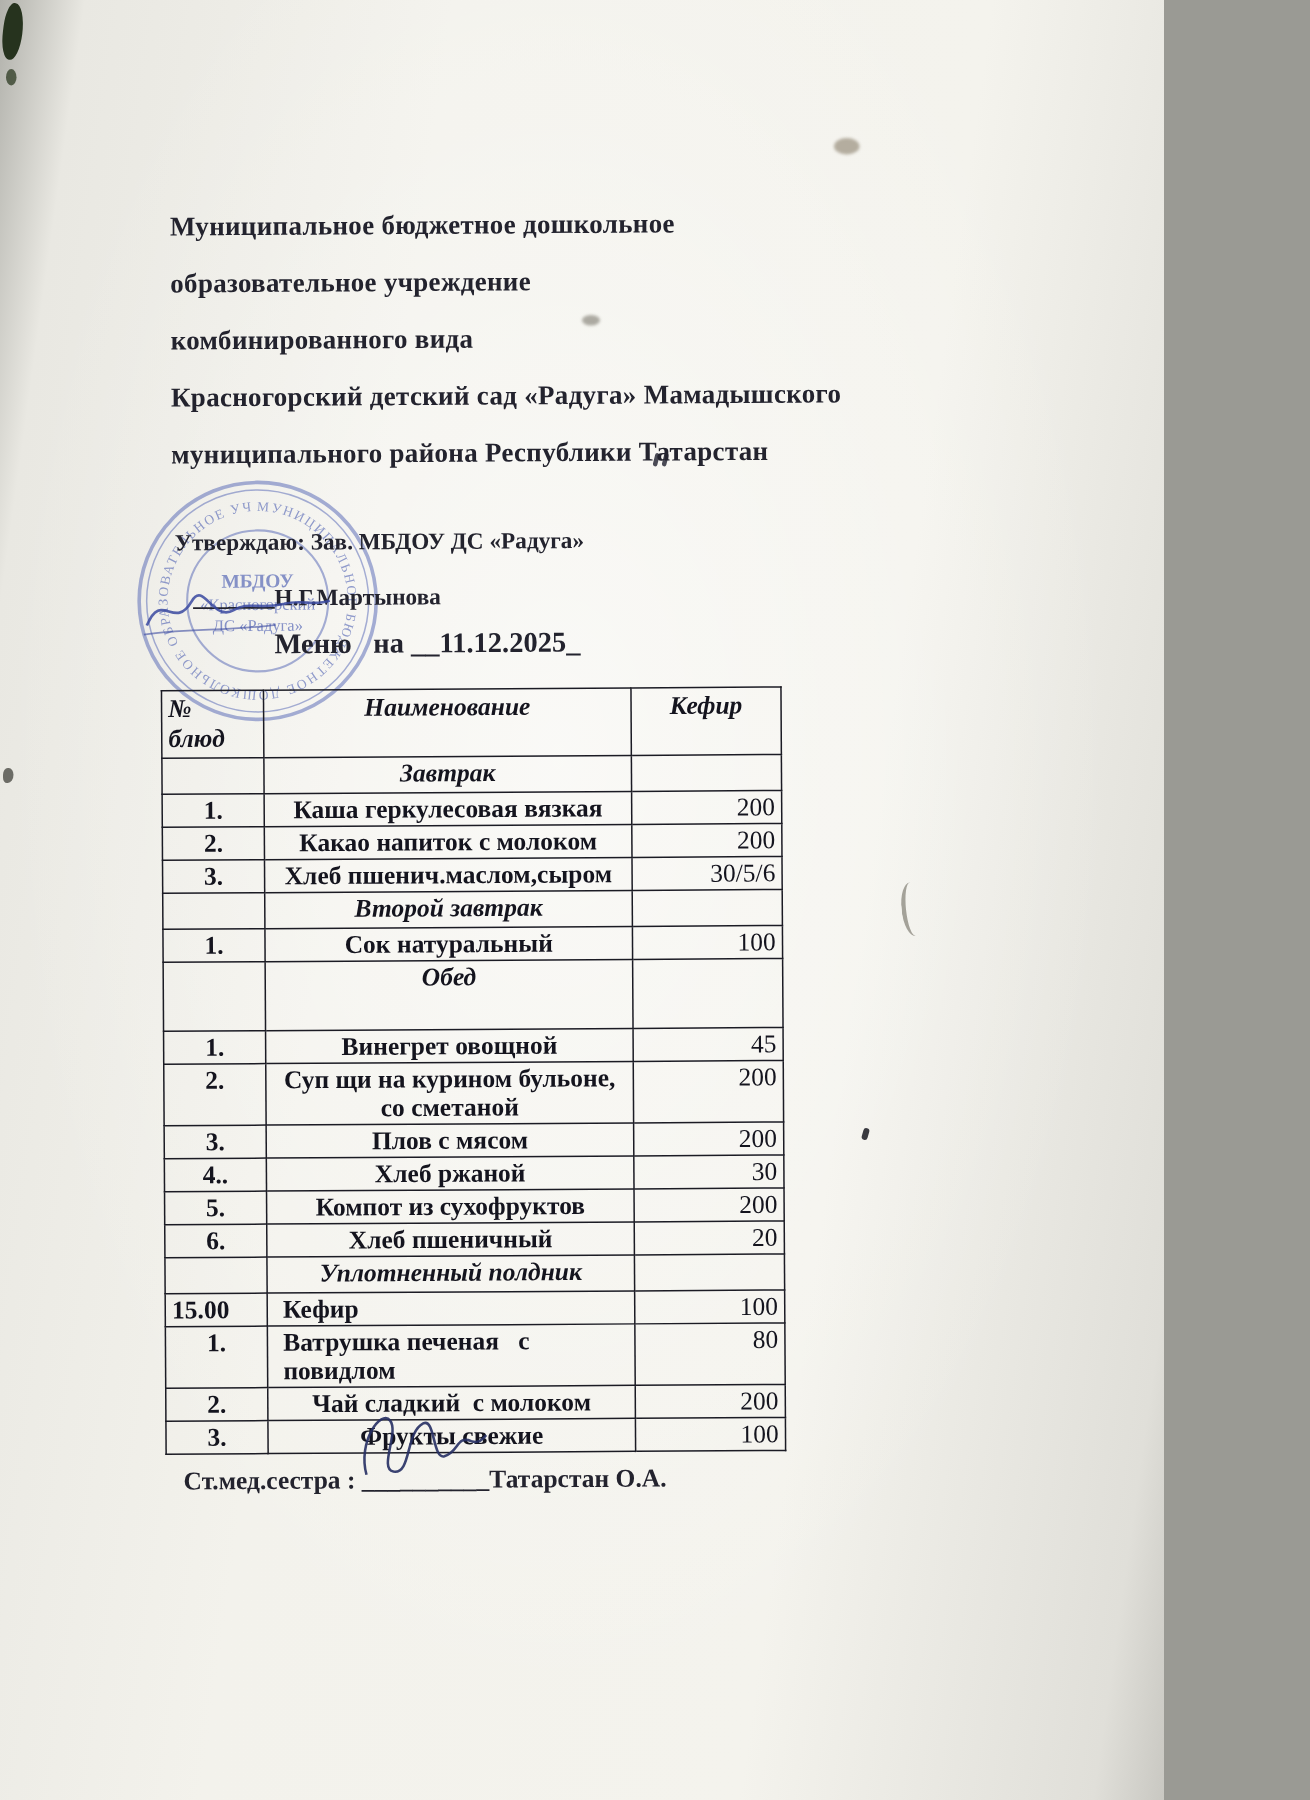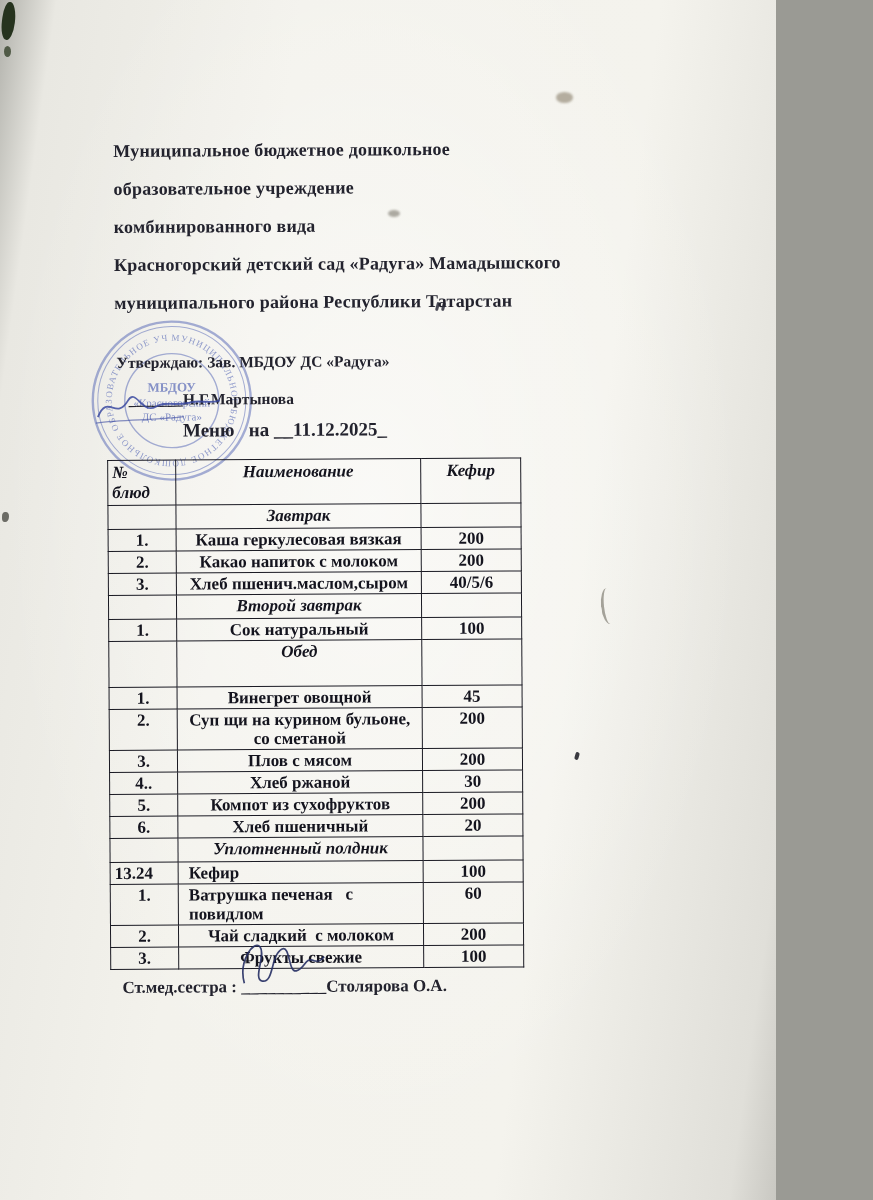--- a/index.html
+++ b/index.html
@@ -32,21 +32,21 @@
   .menu th, .menu td { border:1.6px solid #1b1b24; }
   .menu thead th { font-style:italic; vertical-align:top; padding:2px 4px; height:40px; }
   th.c-num { width:68px; text-align:left; white-space:pre-line; font-weight:600; }
   th.c-name { width:245px; text-align:center; font-weight:700; }
   th.c-out { width:100px; text-align:center; font-weight:700; }
   .menu tbody td { padding:1px 4px; height:21px; vertical-align:top; line-height:19px; }
   td.num { text-align:center; }
   td.num.left { text-align:left; padding-left:4px; }
   td.name { text-align:center; white-space:pre-wrap; }
   td.name.left { text-align:left; padding-left:10px; }
-  td.out { text-align:center; font-weight:700; }
+  td.out { text-align:right; font-weight:400; }
   tr.section td.name { font-style:italic; font-weight:700; }
   tr.section td { height:24px; }
   tr.tall td { height:46px; }
 
   
   .footer-sig { position:absolute; left:120px; top:976px; font-size:17px; font-weight:600; white-space:pre; }
 
   
   .art { position:absolute; pointer-events:none; }
   .corner-mark { left:2px; top:2px; width:13px; height:38px; background:#26331e; border-radius:45% 55% 50% 50%; transform:rotate(7deg); }
@@ -134,21 +134,21 @@
             <td class="out">200</td>
           </tr>
           <tr>
             <td class="num">2.</td>
             <td class="name">Какао напиток с молоком</td>
             <td class="out">200</td>
           </tr>
           <tr>
             <td class="num">3.</td>
             <td class="name">Хлеб пшенич.маслом,сыром</td>
-            <td class="out">40/5/6</td>
+            <td class="out">30/5/6</td>
           </tr>
           <tr class="section">
             <td class="num"></td>
             <td class="name">Второй завтрак</td>
             <td class="out"></td>
           </tr>
           <tr>
             <td class="num">1.</td>
             <td class="name">Сок натуральный</td>
             <td class="out">100</td>
@@ -187,42 +187,42 @@
             <td class="num">6.</td>
             <td class="name">Хлеб пшеничный</td>
             <td class="out">20</td>
           </tr>
           <tr class="section">
             <td class="num"></td>
             <td class="name">Уплотненный полдник</td>
             <td class="out"></td>
           </tr>
           <tr>
-            <td class="num left">13.24</td>
+            <td class="num left">15.00</td>
             <td class="name left">Кефир</td>
             <td class="out">100</td>
           </tr>
           <tr>
             <td class="num">1.</td>
             <td class="name left">Ватрушка печеная   с повидлом</td>
-            <td class="out">60</td>
+            <td class="out">80</td>
           </tr>
           <tr>
             <td class="num">2.</td>
             <td class="name">Чай сладкий  с молоком</td>
             <td class="out">200</td>
           </tr>
           <tr>
             <td class="num">3.</td>
             <td class="name">Фрукты свежие</td>
             <td class="out">100</td>
           </tr>
         </tbody>
     </table>
 
-    <div class="footer-sig"><span>Ст.мед.сестра : __________</span><span>Столярова О.А.</span></div>
+    <div class="footer-sig"><span>Ст.мед.сестра : __________</span><span>Татарстан О.А.</span></div>
 
     <svg class="sig-bottom" viewBox="0 0 92 56">
       <path d="M10,48 C4,26 20,4 26,12 C32,20 18,44 28,46 C40,48 36,20 48,14 C56,10 54,38 62,36 C72,33 70,22 80,26 C86,28 88,24 90,22" stroke="#262f63" stroke-width="1.7" fill="none" opacity="0.9"></path>
     </svg>
 
   </div>
 </div>
 
 </body></html>

